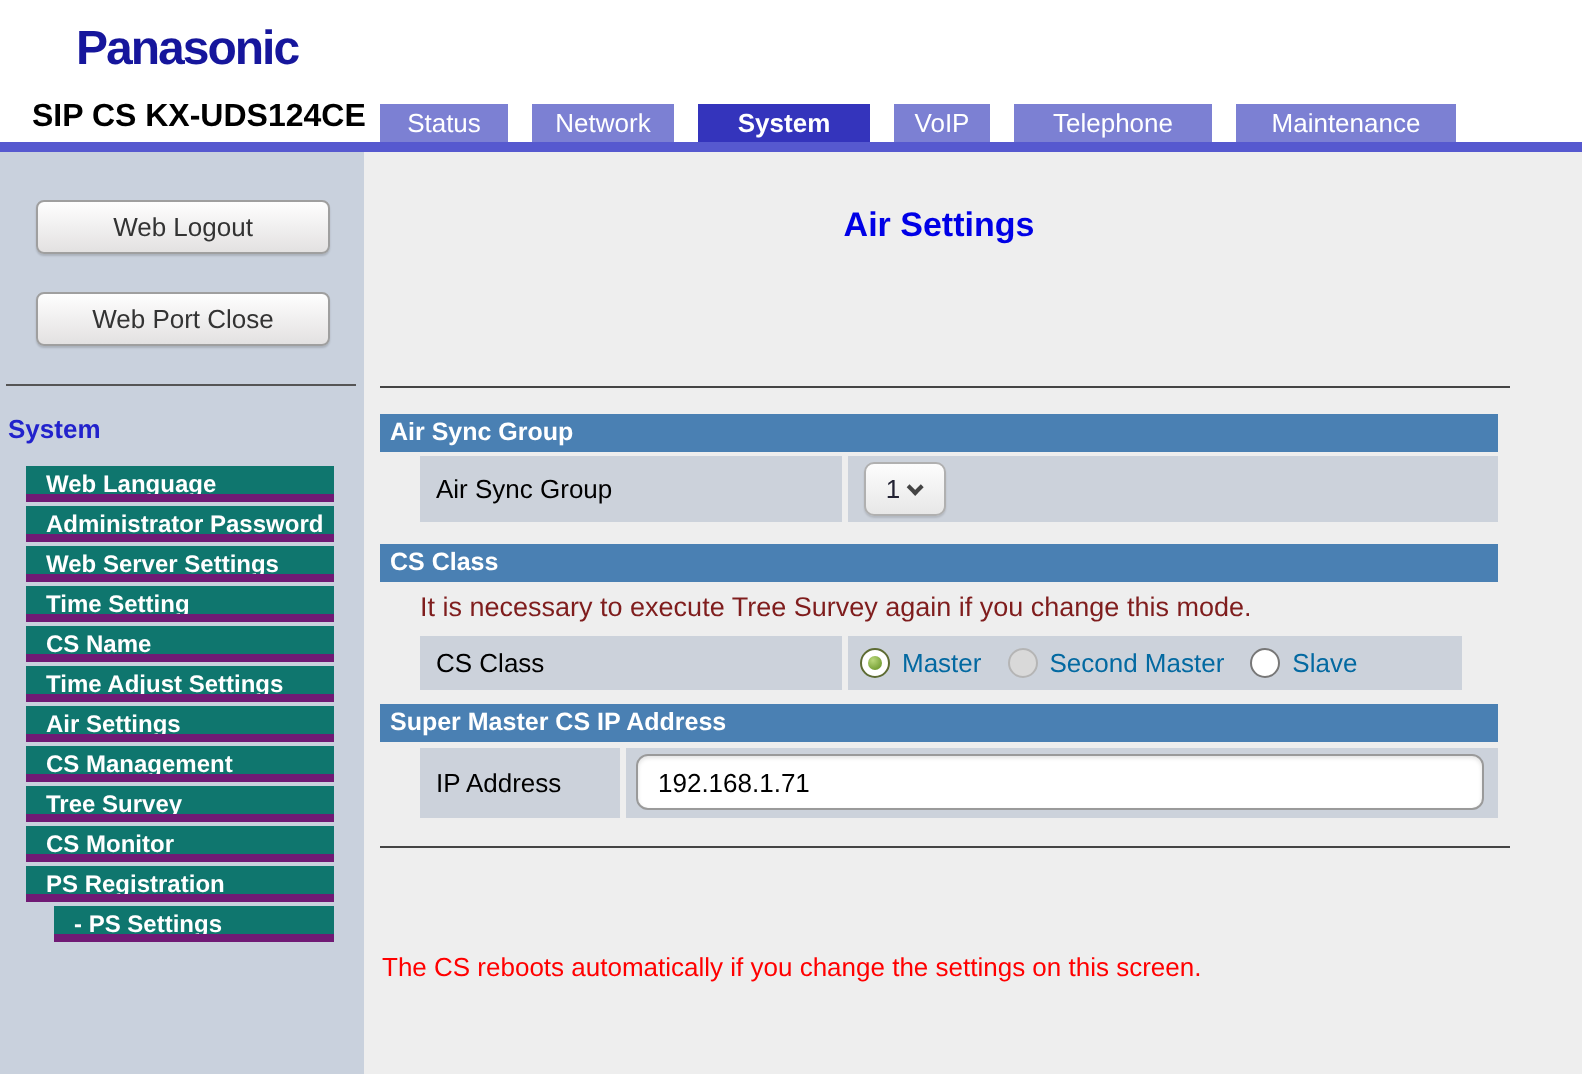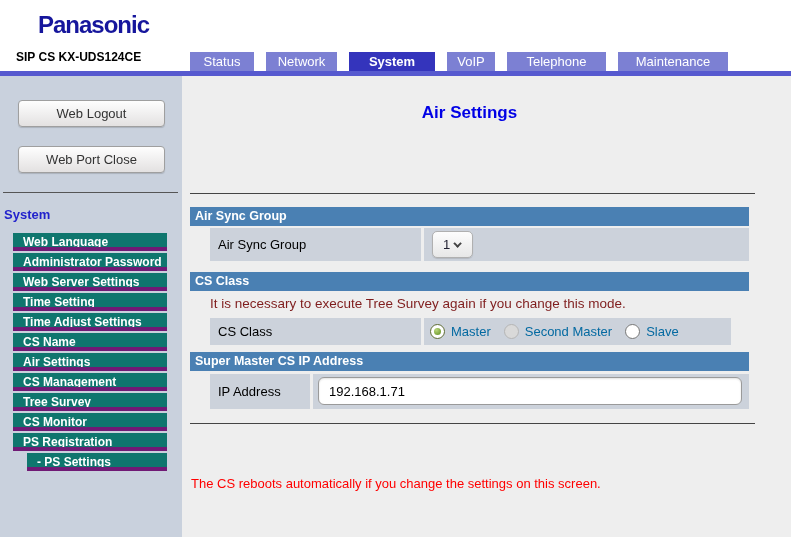--- a/index.html
+++ b/index.html
@@ -3,21 +3,21 @@
 <meta charset="utf-8">
 <style>
   * { margin: 0; padding: 0; box-sizing: border-box; }
   html, body { width: 791px; height: 537px; }
   body { font-family: "Liberation Sans", sans-serif; background: #fff; }
   .page { position: relative; width: 791px; height: 537px; overflow: hidden; background: #fff; }
 
   
   .top-header { position: absolute; left: 0; top: 0; width: 791px; height: 71px; background: #fff; }
   .brand { position: absolute; left: 38px; top: 11px; font-size: 24px; font-weight: bold; letter-spacing: -1px; color: #16169c; }
-  .device-title { position: absolute; left: 16px; top: 50px; font-size: 12px; font-weight: bold; color: #000; }
+  .device-title { position: absolute; left: 16px; top: 50px; font-size: 16px; font-weight: bold; color: #000; }
   .tabs { position: absolute; left: 190px; top: 52px; height: 19px; display: flex; gap: 12px; }
   .tab { height: 19px; line-height: 19px; text-align: center; background: #7c80d3; color: #fff; font-size: 13px; cursor: pointer; }
   .tab.active { background: #3434bc; font-weight: bold; }
   .tab-0 { width: 64px; } .tab-1 { width: 71px; } .tab-2 { width: 86px; }
   .tab-3 { width: 48px; } .tab-4 { width: 99px; } .tab-5 { width: 110px; }
   .accent-bar { position: absolute; left: 0; top: 71px; width: 791px; height: 5px; background: #5659cf; }
 
   
   .sidebar { position: absolute; left: 0; top: 76px; width: 182px; height: 461px; background: #c9d1dd; }
   .side-btn { position: absolute; left: 18px; width: 147px; height: 27px; border: 1px solid #9f9f9f; border-radius: 4px;
@@ -104,22 +104,22 @@
   <div class="sidebar">
     <button class="side-btn logout">Web Logout</button>
     <button class="side-btn portclose">Web Port Close</button>
     <div class="side-divider"></div>
     <div class="side-title">System</div>
     <div class="menu">
       <div class="menu-item">Web Language</div>
       <div class="menu-item">Administrator Password</div>
       <div class="menu-item">Web Server Settings</div>
       <div class="menu-item">Time Setting</div>
+      <div class="menu-item">CS Name</div>
       <div class="menu-item">Time Adjust Settings</div>
-      <div class="menu-item">CS Name</div>
       <div class="menu-item">Air Settings</div>
       <div class="menu-item">CS Management</div>
       <div class="menu-item">Tree Survey</div>
       <div class="menu-item">CS Monitor</div>
       <div class="menu-item">PS Registration</div>
       <div class="menu-item sub">- PS Settings</div>
     </div>
   </div>
 
   <div class="main">

